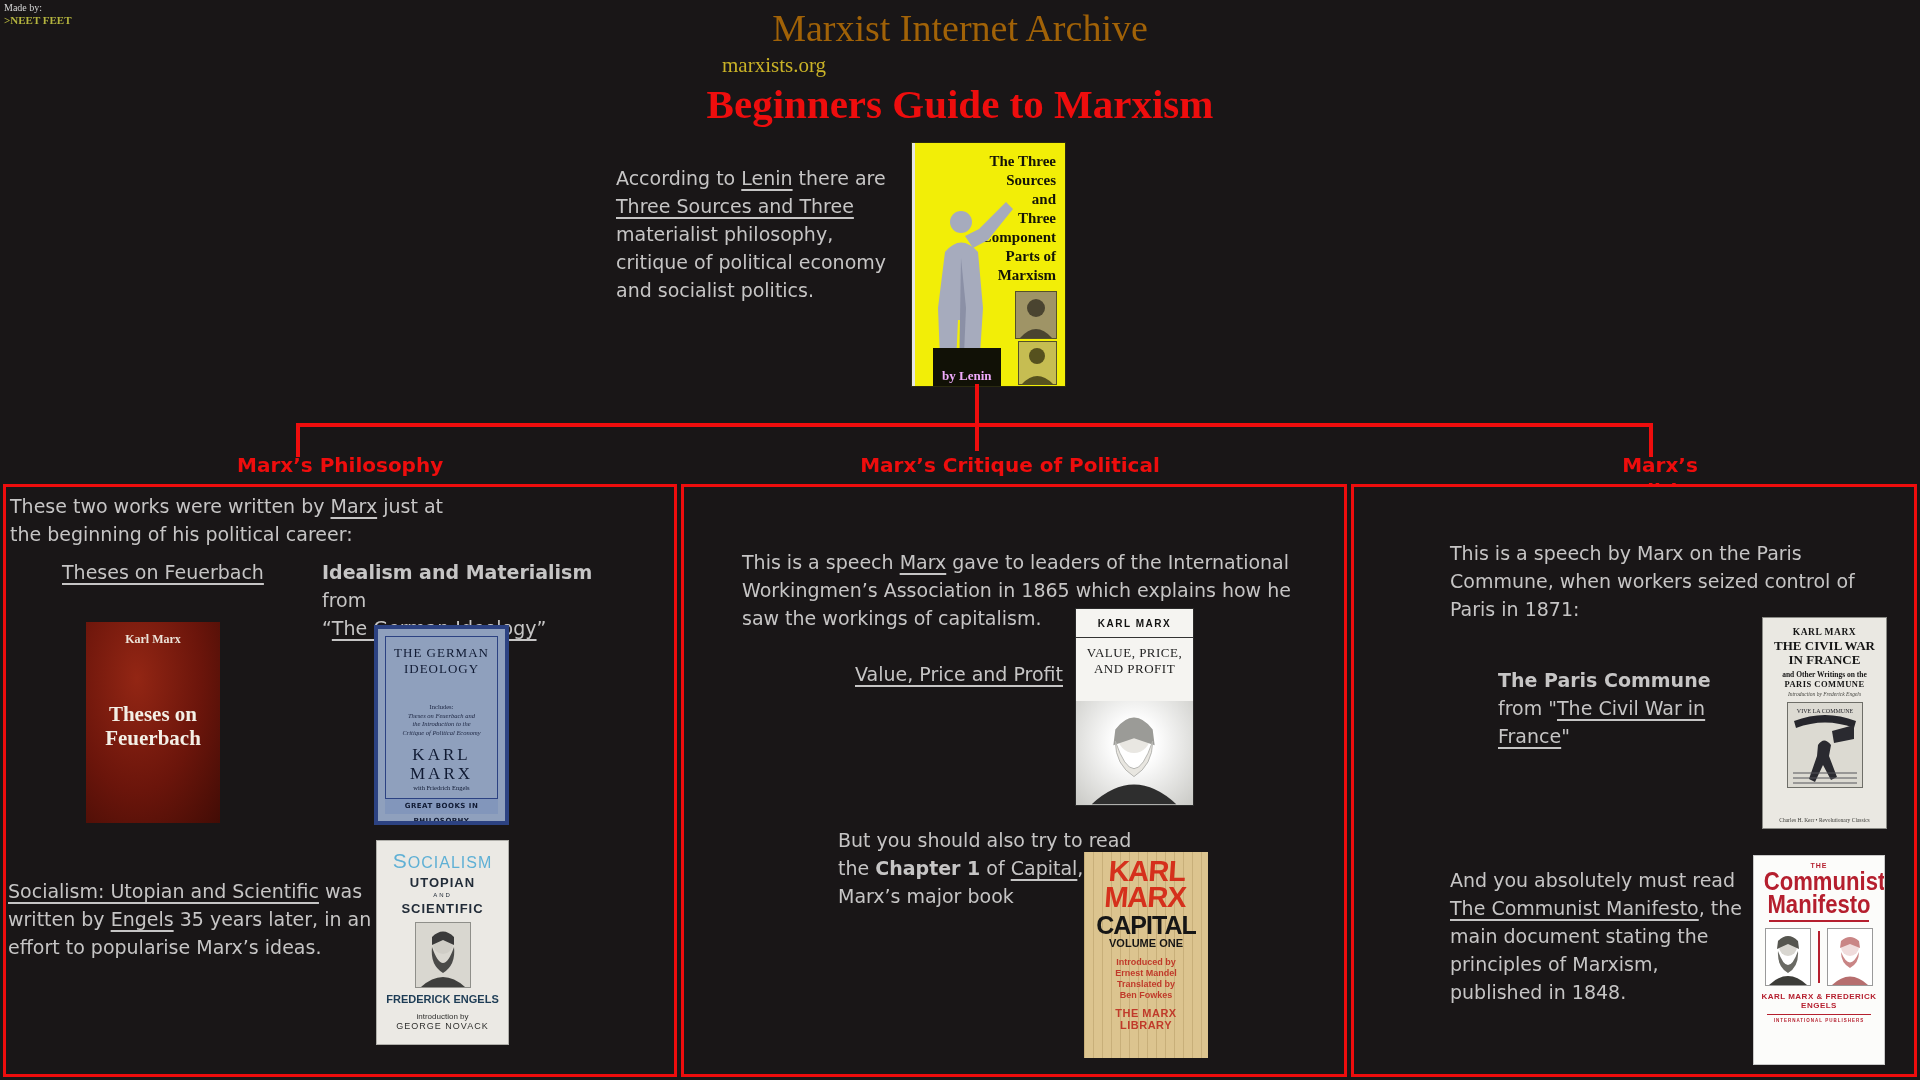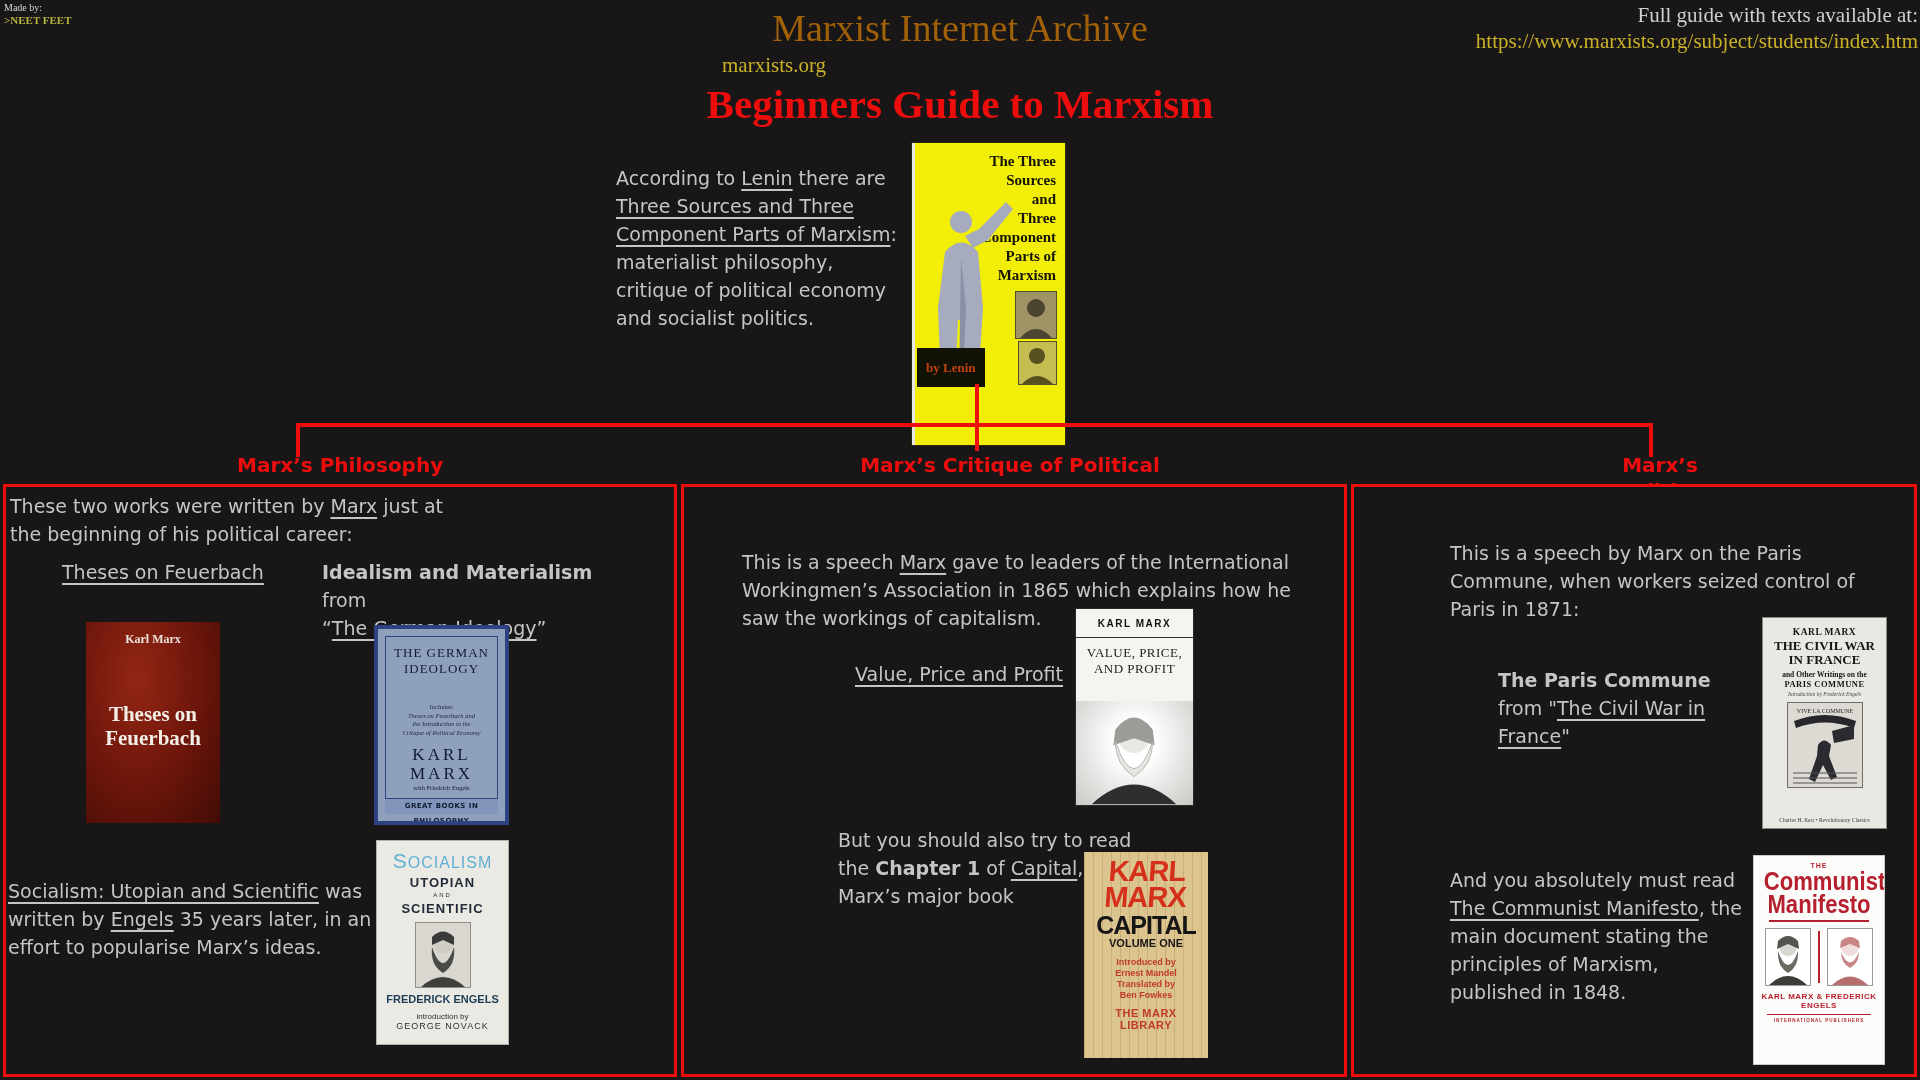--- a/index.html
+++ b/index.html
@@ -21,26 +21,26 @@
               font:400 38px/44px "Liberation Serif",serif;color:#a16207;}
   .site-url{position:absolute;left:0;top:52px;width:1548px;text-align:center;
             font:400 21px/26px "Liberation Serif",serif;color:#c9b227;}
   .page-title{position:absolute;left:0;top:80px;width:1920px;text-align:center;
               font:700 41px/48px "Liberation Serif",serif;color:#ee0d0d;}
   .guide-note{position:absolute;right:2px;top:3px;text-align:right;
               font:400 21px/25px "Liberation Serif",serif;color:#cfcfcf;}
   .guide-url{font:400 21px/27px "Liberation Serif",serif;color:#c9b227;cursor:pointer;}
 
   
-  .c-ts{left:912px;top:143px;width:153px;height:302px;background:#f2ee07;border-left:3px solid #e6e6e2;outline:1px solid #2a2a10;}
+  .c-ts{left:912px;top:143px;width:153px;height:243px;background:#f2ee07;border-left:3px solid #e6e6e2;outline:1px solid #2a2a10;}
   .ts-title{position:absolute;right:9px;top:9px;text-align:right;
             font:700 15px/19px "Liberation Serif",serif;color:#141408;}
   .ts-port{position:absolute;border:1px solid #55512a;}
-  .ts-by{position:absolute;left:2px;top:205px;background:#111106;color:#c2410c;
-         font:700 13px/15px "Liberation Serif",serif;padding:12px 9px;}
+  .ts-by{position:absolute;left:18px;top:205px;background:#111106;color:#f0abfc;
+         font:700 13px/15px "Liberation Serif",serif;padding:20px 9px;}
 
   
   .c-th{left:86px;top:622px;width:134px;height:201px;
         background:radial-gradient(ellipse at 38% 28%,#932614 0%,#6b150b 55%,#420c05 100%);text-align:center;}
   .th-author{padding-top:10px;font:700 12px/14px "Liberation Serif",serif;color:#ece4da;}
   .th-title{margin-top:56px;font:700 21px/24px "Liberation Serif",serif;color:#f3efe6;text-align:center;}
 
   
   .c-gi{left:374px;top:625px;width:135px;height:200px;background:#8fa0bd;border:4px solid #2c4282;text-align:center;color:#101a33;}
   .gi-frame{position:absolute;left:7px;top:7px;right:7px;bottom:7px;border:1px solid #2c4282;}
@@ -109,29 +109,24 @@
 
 <div class="page">
 
   <div class="madeby">
     <div>Made by:</div>
     <div class="neet">&gt;NEET FEET</div>
   </div>
   <div class="site-title">Marxist Internet Archive</div>
   <div class="site-url">marxists.org</div>
   <div class="page-title">Beginners Guide to Marxism</div>
-  <div class="guide-note">
-    <div>Full guide with texts available at:</div>
-    <div class="guide-url">https://www.marxists.org/subject/students/index.htm</div>
-  </div>
 
   <div class="txt" style="left:616px;top:164px;width:310px;">
     <div><span>According to </span><span class="lnk">Lenin</span><span> there are</span></div>
     <div><span class="lnk">Three Sources and Three</span></div>
-    <div><span class="lnk">Component Parts of Marxism</span><span>:</span></div>
     <div><span class="it">materialist philosophy</span><span>,</span></div>
     <div><span class="it">critique of political economy</span></div>
     <div><span>and </span><span class="it">socialist politics</span><span>.</span></div>
   </div>
 
   <div class="cover c-ts">
     <div class="ts-title">
       <div>The Three</div>
       <div>Sources</div>
       <div>and</div>

